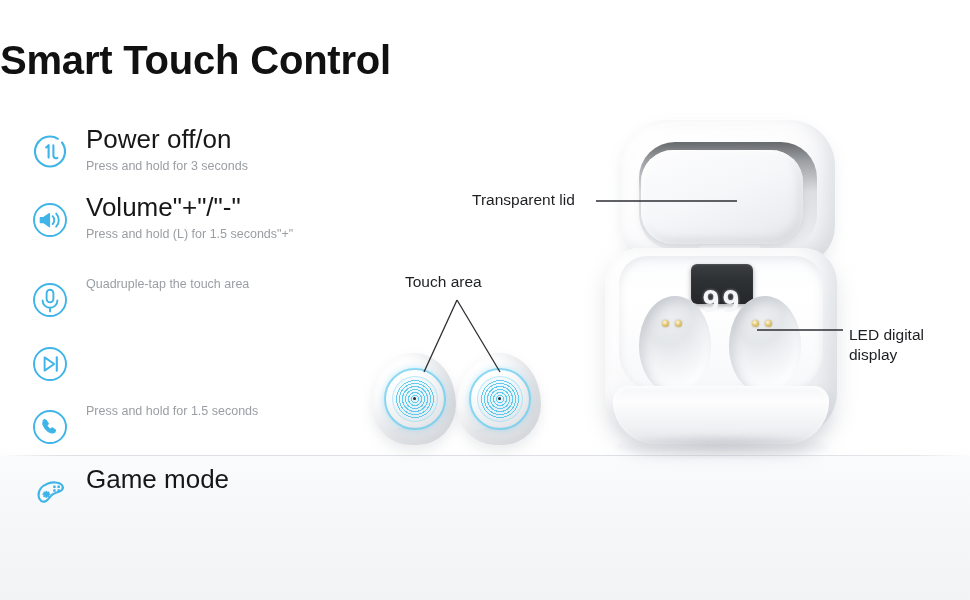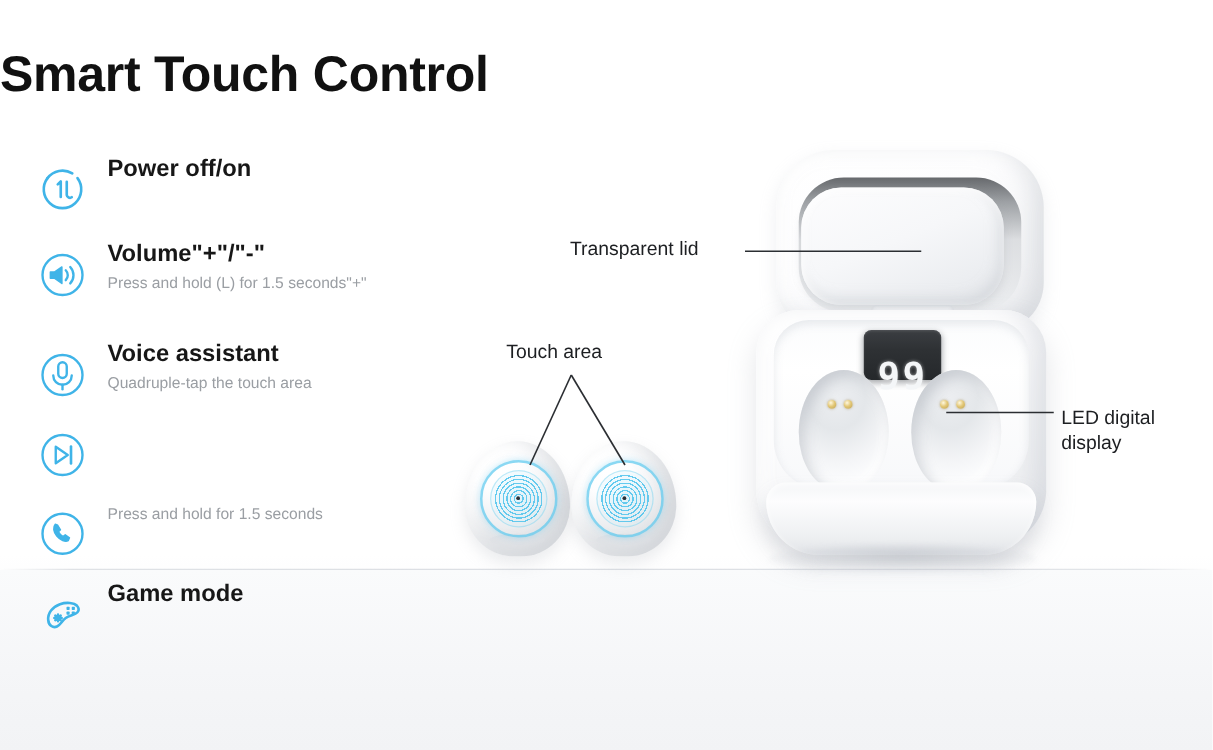--- a/index.html
+++ b/index.html
@@ -68,22 +68,22 @@
   }
   .feature-icon {
     width: 52px; height: 52px;
     flex: 0 0 52px;
     display: flex; align-items: center; justify-content: center;
     margin-top: 2px;
   }
   .feature-icon svg { display: block; overflow: visible; }
   .feature-text { padding-left: 10px; padding-top: 1px; }
   .feature-title {
-    font-size: 19px;
-    font-weight: bold;
+    font-size: 26px;
+    font-weight: normal;
     color: #171717;
     line-height: 1.14;
     white-space: nowrap;
   }
   .feature-sub {
     font-size: 12.5px;
     color: #9a9ea3;
     line-height: 1.42;
     margin-top: 3px;
     white-space: nowrap;
@@ -308,20 +308,21 @@
       <div class="feature-icon">
         <svg width="44" height="44" viewBox="0 0 44 44">
           <path d="M34 12.5 A15 15 0 1 1 10 12.5" fill="none" stroke="#3fb4e8" stroke-width="2.1" stroke-linecap="round"></path>
           <path d="M10 12.5 A15 15 0 0 1 34 12.5" fill="none" stroke="#3fb4e8" stroke-width="2.1" stroke-linecap="round" stroke-dasharray="22 60"></path>
           <path d="M18.2 17.5 L20.6 15.2 L20.6 27.6" fill="none" stroke="#3fb4e8" stroke-width="2.1" stroke-linecap="round" stroke-linejoin="round"></path>
           <path d="M25.4 15.4 L25.4 26 A2.6 2.6 0 0 0 29.4 27.8" fill="none" stroke="#3fb4e8" stroke-width="2.1" stroke-linecap="round"></path>
         </svg>
       </div>
       <div class="feature-text">
         <div class="feature-title">Power off/on</div>
+        <div class="feature-sub">Press and hold for 3 seconds</div>
       </div>
     </div>
 
     <div class="feature-row" style="top:68px;">
       <div class="feature-icon">
         <svg width="44" height="44" viewBox="0 0 44 44">
           <circle cx="22" cy="22" r="16" fill="none" stroke="#3fb4e8" stroke-width="1.9"></circle>
           <path d="M21.5 15.5 L15.5 19.6 L12.3 19.6 L12.3 24.6 L15.5 24.6 L21.5 28.8 Z" fill="#3fb4e8" stroke="#3fb4e8" stroke-width="1.2" stroke-linejoin="round"></path>
           <path d="M24.6 18.2 A5.6 5.6 0 0 1 24.6 26.1" fill="none" stroke="#3fb4e8" stroke-width="1.9" stroke-linecap="round"></path>
           <path d="M28.2 15.6 A9.6 9.6 0 0 1 28.2 28.7" fill="none" stroke="#3fb4e8" stroke-width="1.9" stroke-linecap="round"></path>
@@ -336,21 +337,20 @@
     <div class="feature-row" style="top:148px;">
       <div class="feature-icon">
         <svg width="44" height="44" viewBox="0 0 44 44">
           <circle cx="22" cy="22" r="16" fill="none" stroke="#3fb4e8" stroke-width="1.9"></circle>
           <rect x="18.6" y="11.8" width="6.8" height="12.6" rx="3.4" fill="none" stroke="#3fb4e8" stroke-width="1.9"></rect>
           <path d="M14.6 22.4 A7.4 7.4 0 0 0 29.4 22.4" fill="none" stroke="#3fb4e8" stroke-width="1.9" stroke-linecap="round"></path>
           <path d="M22 29.8 L22 33.4" fill="none" stroke="#3fb4e8" stroke-width="1.9" stroke-linecap="round"></path>
         </svg>
       </div>
       <div class="feature-text">
-        <div class="feature-title">Voice assistant</div>
         <div class="feature-sub">Quadruple-tap the touch area</div>
       </div>
     </div>
 
     <div class="feature-row" style="top:212px;">
       <div class="feature-icon">
         <svg width="44" height="44" viewBox="0 0 44 44">
           <circle cx="22" cy="22" r="16" fill="none" stroke="#3fb4e8" stroke-width="1.9"></circle>
           <path d="M16.6 15.4 L26.2 22 L16.6 28.6 Z" fill="none" stroke="#3fb4e8" stroke-width="1.9" stroke-linejoin="round"></path>
           <path d="M28.8 15.2 L28.8 28.8" fill="none" stroke="#3fb4e8" stroke-width="2.1" stroke-linecap="round"></path>
@@ -446,19 +446,19 @@
   <svg class="leader-svg" style="left:0; top:0; width:970px; height:600px;">
 
     <line x1="596" y1="201" x2="737" y2="201" stroke="#2b2e32" stroke-width="1.3"></line>
 
     <line x1="457" y1="300" x2="424" y2="372" stroke="#2b2e32" stroke-width="1.3"></line>
     <line x1="457" y1="300" x2="500" y2="372" stroke="#2b2e32" stroke-width="1.3"></line>
 
     <line x1="757" y1="330" x2="843" y2="330" stroke="#2b2e32" stroke-width="1.3"></line>
   </svg>
 
-  <div class="callout-label" style="left:456px; top:190px;">Transparent lid</div>
+  <div class="callout-label" style="left:472px; top:190px;">Transparent lid</div>
 
   <div class="callout-label" style="left:405px; top:272px;">Touch area</div>
 
   <div class="callout-label wrap" style="left:849px; top:325px;">LED digital display</div>
 
 </div>
 
 </body></html>

